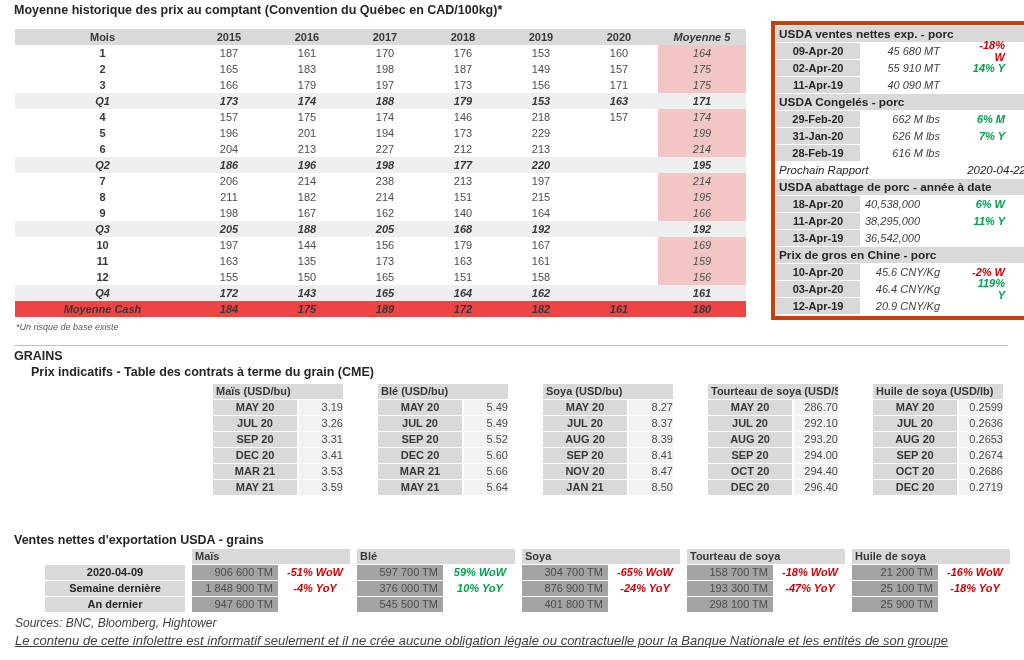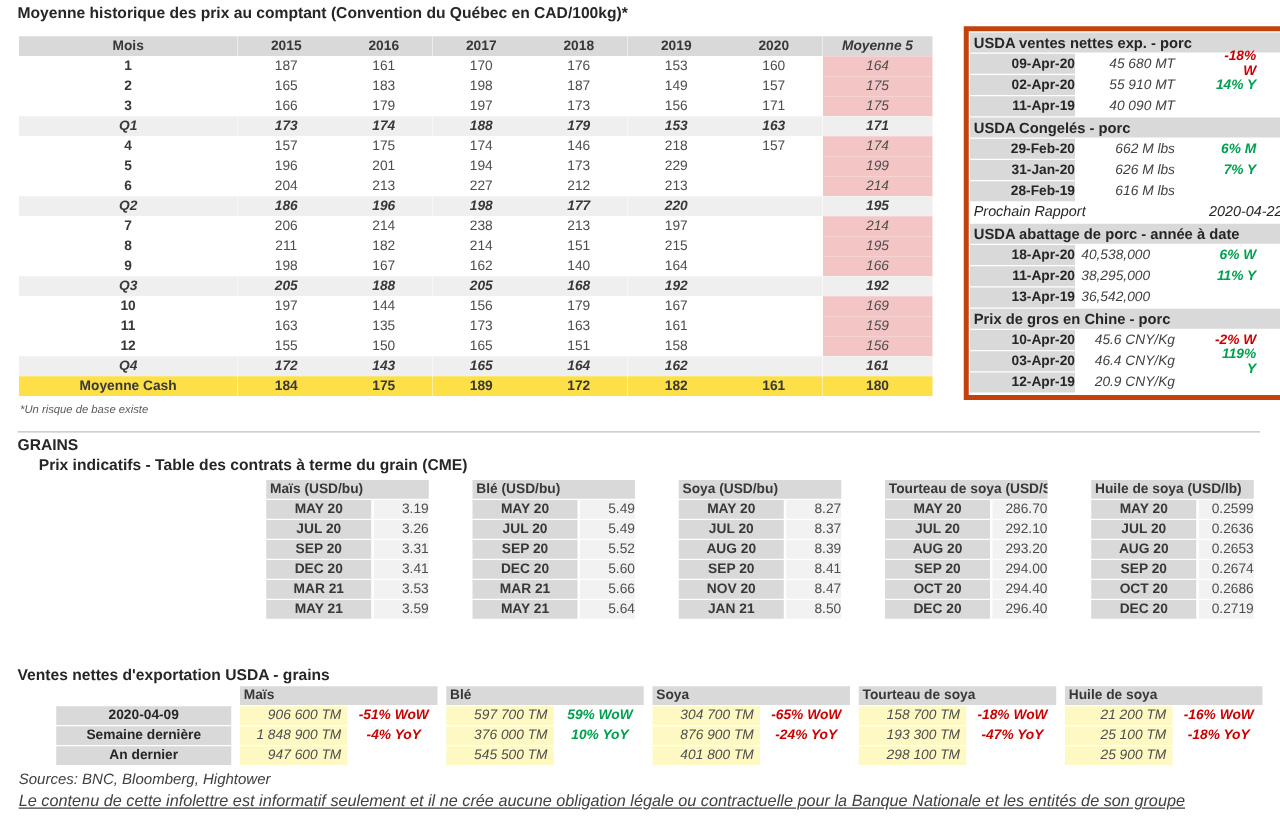--- a/index.html
+++ b/index.html
@@ -12,31 +12,31 @@
 
   
   #price-table-wrap { position:absolute; left:15px; top:29px; }
   table.price-table { border-collapse:collapse; table-layout:fixed; width:731px; font-size:11px; }
   table.price-table td, table.price-table th { height:16px; padding:0; text-align:center; font-weight:normal; color:#4d4d4d; overflow:hidden; white-space:nowrap; }
   table.price-table tr.hdr th { background:#d9d9d9; font-weight:bold; color:#383838; }
   table.price-table tr.hdr th.avg { font-style:italic; }
   table.price-table td.lbl { font-weight:bold; color:#383838; }
   table.price-table tr.month td.avg { background:#f4c5c5; font-style:italic; }
   table.price-table tr.quarter td { background:#efefef; font-weight:bold; font-style:italic; color:#383838; }
-  table.price-table tr.cash td { background:#fde047; font-weight:bold; color:#383838; }
+  table.price-table tr.cash td { background:#ef4444; font-weight:bold; font-style:italic; color:#383838; }
   col.c-lbl { width:175px; } col.c-yr { width:78px; } col.c-avg { width:88px; }
 
   #footnote { position:absolute; left:16px; top:322px; font-size:9px; font-style:italic; color:#595959; }
   #divider { position:absolute; left:14px; top:345px; width:994px; height:1px; background:#bfbfbf; }
 
   
   #sidebar { position:absolute; left:771px; top:21px; width:262px; border:4px solid #c2410c; background:#ffffff; padding:1px; }
   .sb-header { background:#d9d9d9; font-weight:bold; font-size:11.8px; color:#262626; height:16px; line-height:16px; padding-left:3px; margin-bottom:1px; white-space:nowrap; overflow:hidden; }
   .sb-row { display:flex; height:16px; margin-bottom:1px; align-items:center; font-size:11px; }
-  .sb-date { width:84px; background:#d9d9d9; font-weight:bold; text-align:right; color:#262626; height:16px; line-height:16px; margin-right:2px; flex:none; }
+  .sb-date { width:84px; background:#d9d9d9; font-weight:bold; text-align:center; color:#262626; height:16px; line-height:16px; margin-right:2px; flex:none; }
   .sb-val { flex:1; font-style:italic; color:#404040; }
   .sb-val.ar { text-align:right; padding-right:30px; }
   .sb-val.al { text-align:left; padding-left:3px; }
   .sb-pct { width:58px; flex:none; text-align:right; padding-right:23px; font-weight:bold; font-style:italic; }
   .sb-note { display:flex; height:16px; margin-bottom:1px; align-items:center; font-size:11.5px; font-style:italic; color:#262626; padding:0 2px 0 3px; }
   .sb-note-label { flex:1; text-align:left;font-style:italic; }
   .sb-note-value { text-align:right; }
 
   .pos { color:#00a050; }
   .neg { color:#cc0000; }
@@ -51,21 +51,21 @@
 
   
   #export-table { position:absolute; left:45px; top:549px; display:flex; font-size:11px; }
   .exp-label-col { width:140px; flex:none; }
   .exp-spacer { height:16px; }
   .exp-label { height:15px; line-height:15px; margin-bottom:1px; background:#d9d9d9; font-weight:bold; text-align:center; color:#262626; }
   .exp-group { width:158px; flex:none; margin-left:7px; }
   .exp-group:first-of-type { margin-left:5px; }
   .exp-header { background:#d9d9d9; height:15px; line-height:15px; padding-left:3px; font-weight:bold; color:#383838; margin-bottom:1px; white-space:nowrap; overflow:hidden; }
   .exp-row { display:flex; height:15px; margin-bottom:1px; }
-  .exp-val { width:86px; flex:none; background:#fef9c3; font-style:italic; text-align:right; padding-right:5px; line-height:15px; color:#4d4d4d; margin-right:2px; }
+  .exp-val { width:86px; flex:none; background:#a3a3a3; text-align:right; padding-right:5px; line-height:15px; color:#4d4d4d; margin-right:2px; }
   .exp-chg { flex:1; text-align:center; line-height:15px; font-weight:bold; font-style:italic; }
 
   #sources { position:absolute; left:15px; top:616px; font-size:12px; font-style:italic; color:#404040; }
   #disclaimer { position:absolute; left:15px; top:633px; font-size:13px; font-style:italic; color:#404040; text-decoration:underline; white-space:nowrap; }
 </style>
 </head>
 <body>
 
 <div id="page">
 

